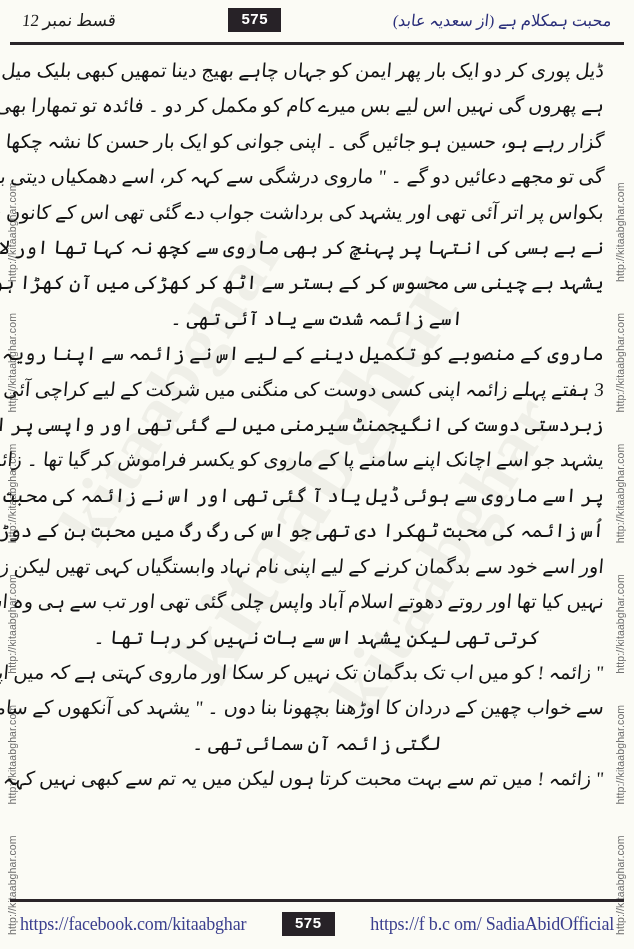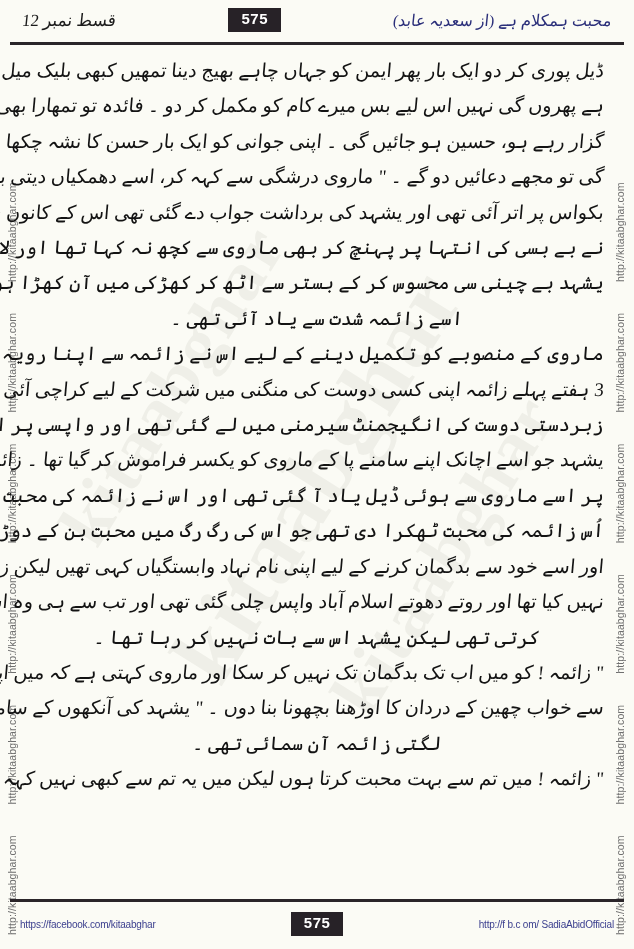--- a/index.html
+++ b/index.html
@@ -172,22 +172,22 @@
     bottom: 6px;
     height: 38px;
     z-index: 5;
     display: flex;
     align-items: center;
     justify-content: space-between;
     padding: 0 20px;
     box-sizing: border-box;
   }
   .footer-link {
-    font-family: Liberation Sans, sans-serif;
-    font-size: 10px;
+    font-family: Liberation Serif, serif;
+    font-size: 18px;
     color: #3b3f8e;
     text-decoration: none;
     white-space: nowrap;
     letter-spacing: -0.2px;
   }
   .footer-badge {
     background: #272227;
     color: #ffffff;
     font-size: 15px;
     font-weight: bold;
@@ -255,16 +255,16 @@
     <div class="story-line" style="text-align: justify; text-align-last: justify;">" زائمہ ! کو میں اب تک بدگمان تک نہیں کر سکا اور ماروی کہتی ہے کہ میں اپنی محبت کی آنکھوں</div>
     <div class="story-line" style="text-align: justify; text-align-last: justify;">سے خواب چھین کے دردان کا اوڑھنا بچھونا بنا دوں ۔ " یشہد کی آنکھوں کے سامنے سیاہ لباس پہنے اپسرا</div>
     <div class="story-line center" style="text-align: center; text-align-last: center;">لگتی زائمہ آن سمائی تھی ۔</div>
     <div class="story-line" style="text-align: justify; text-align-last: justify;">" زائمہ ! میں تم سے بہت محبت کرتا ہوں لیکن میں یہ تم سے کبھی نہیں کہہ سکوں گا ۔ میرے دل میں</div>
   </div>
 
   <div class="rule-bottom"></div>
   <div class="page-footer">
     <a class="footer-link" href="#">https://facebook.com/kitaabghar</a>
     <div class="footer-badge">575</div>
-    <a class="footer-link" href="#">http://f b.c om/ SadiaAbidOfficial</a>
+    <a class="footer-link" href="#">https://f b.c om/ SadiaAbidOfficial</a>
   </div>
 
 </div>
 
 </body></html>

